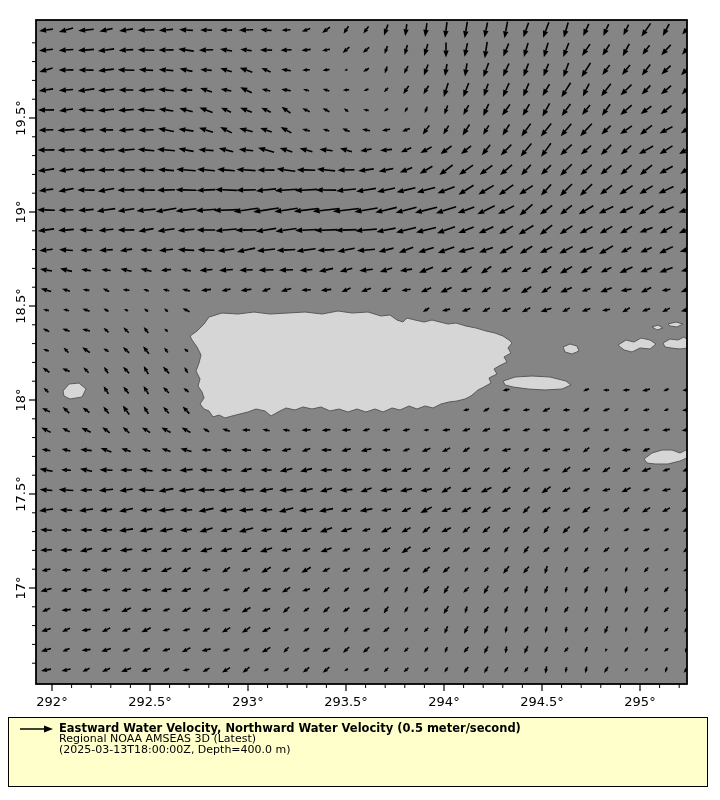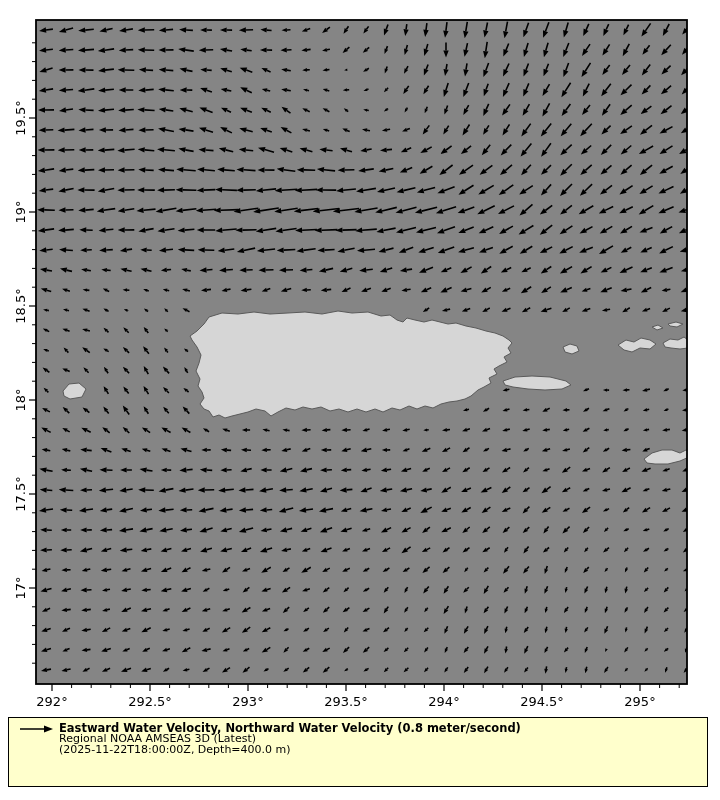--- a/index.html
+++ b/index.html
@@ -124,19 +124,19 @@
         <text x="20" y="588" text-anchor="middle" dominant-baseline="central" transform="rotate(-90 20 588)" font-size="13" fill="#000000">17°</text>
       </g>
     </svg>
 
   <div class="legend" style="background: rgb(255, 255, 204);">
     <svg class="legend-arrow" width="36" height="12">
       <line x1="1" y1="6" x2="26" y2="6" stroke="#000" stroke-width="1.5"></line>
       <polygon points="34,6 25,2.6 25,9.4" fill="#000"></polygon>
     </svg>
     <div class="legend-text">
-      <div class="lt">Eastward Water Velocity, Northward Water Velocity (0.8 meter/second)</div>
+      <div class="lt">Eastward Water Velocity, Northward Water Velocity (0.5 meter/second)</div>
       <div class="ls">Regional NOAA AMSEAS 3D (Latest)</div>
-      <div class="ls">(2025-11-22T18:00:00Z, Depth=400.0 m)</div>
+      <div class="ls">(2025-03-13T18:00:00Z, Depth=400.0 m)</div>
     </div>
   </div>
 
 </div>
 
 </body></html>

